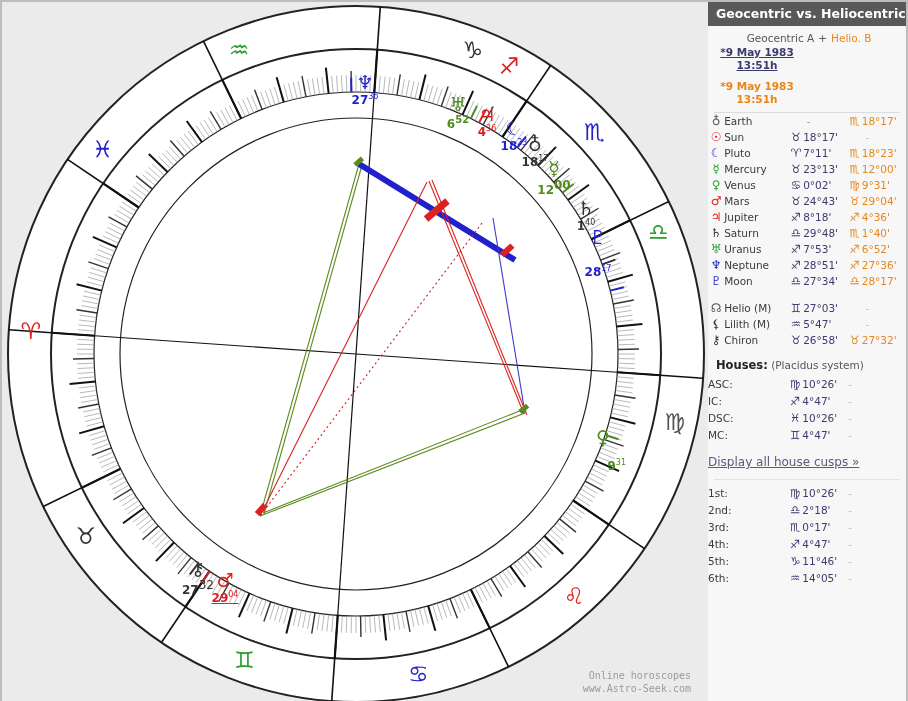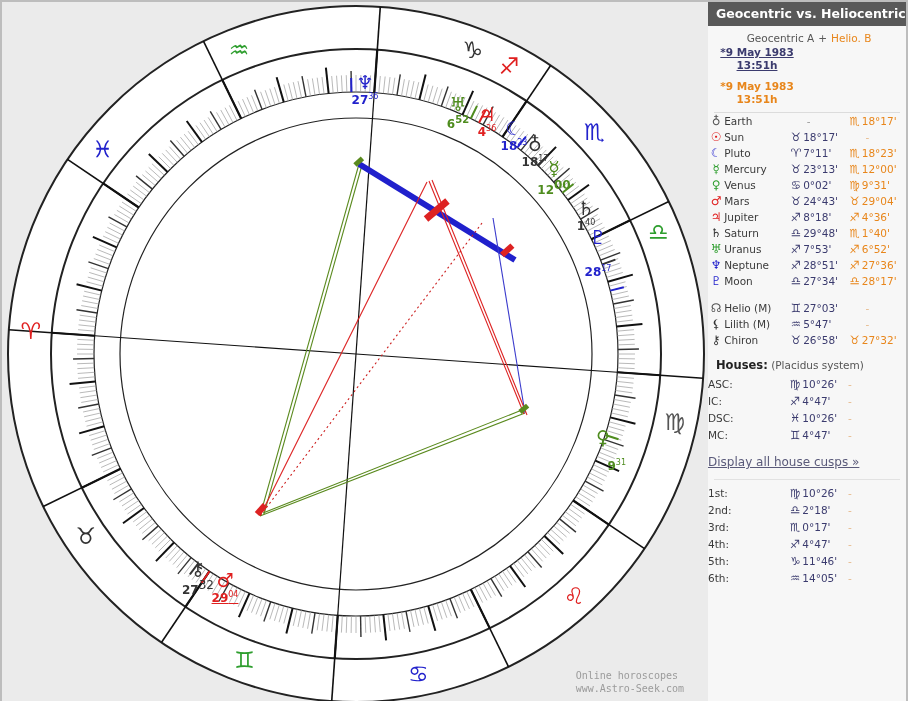--- a/index.html
+++ b/index.html
@@ -15,23 +15,23 @@
   #wheel-panel{
     position:absolute;left:0;top:0;width:708px;height:701px;
     background:#ebebeb;
     border-top:2px solid #bdbdbd;
     border-left:2px solid #bdbdbd;
     box-sizing:border-box;
   }
   #wheel-svg{position:absolute;left:0;top:0;}
 
   .watermark{
-    position:absolute;right:24px;bottom:6px;
+    position:absolute;right:17px;bottom:6px;
     font-family:"DejaVu Sans Mono","Liberation Mono",monospace;
-    font-size:10px;color:#9b9b9b;text-align:left;line-height:13px;
+    font-size:10px;color:#9b9b9b;text-align:right;line-height:13px;
     user-select:none;
   }
 
   
   #side-panel{
     position:absolute;left:708px;top:0;width:200px;height:701px;
     background:#f7f7f7;
     box-sizing:border-box;
     border-right:2px solid #bdbdbd;
     border-top:2px solid #bdbdbd;

